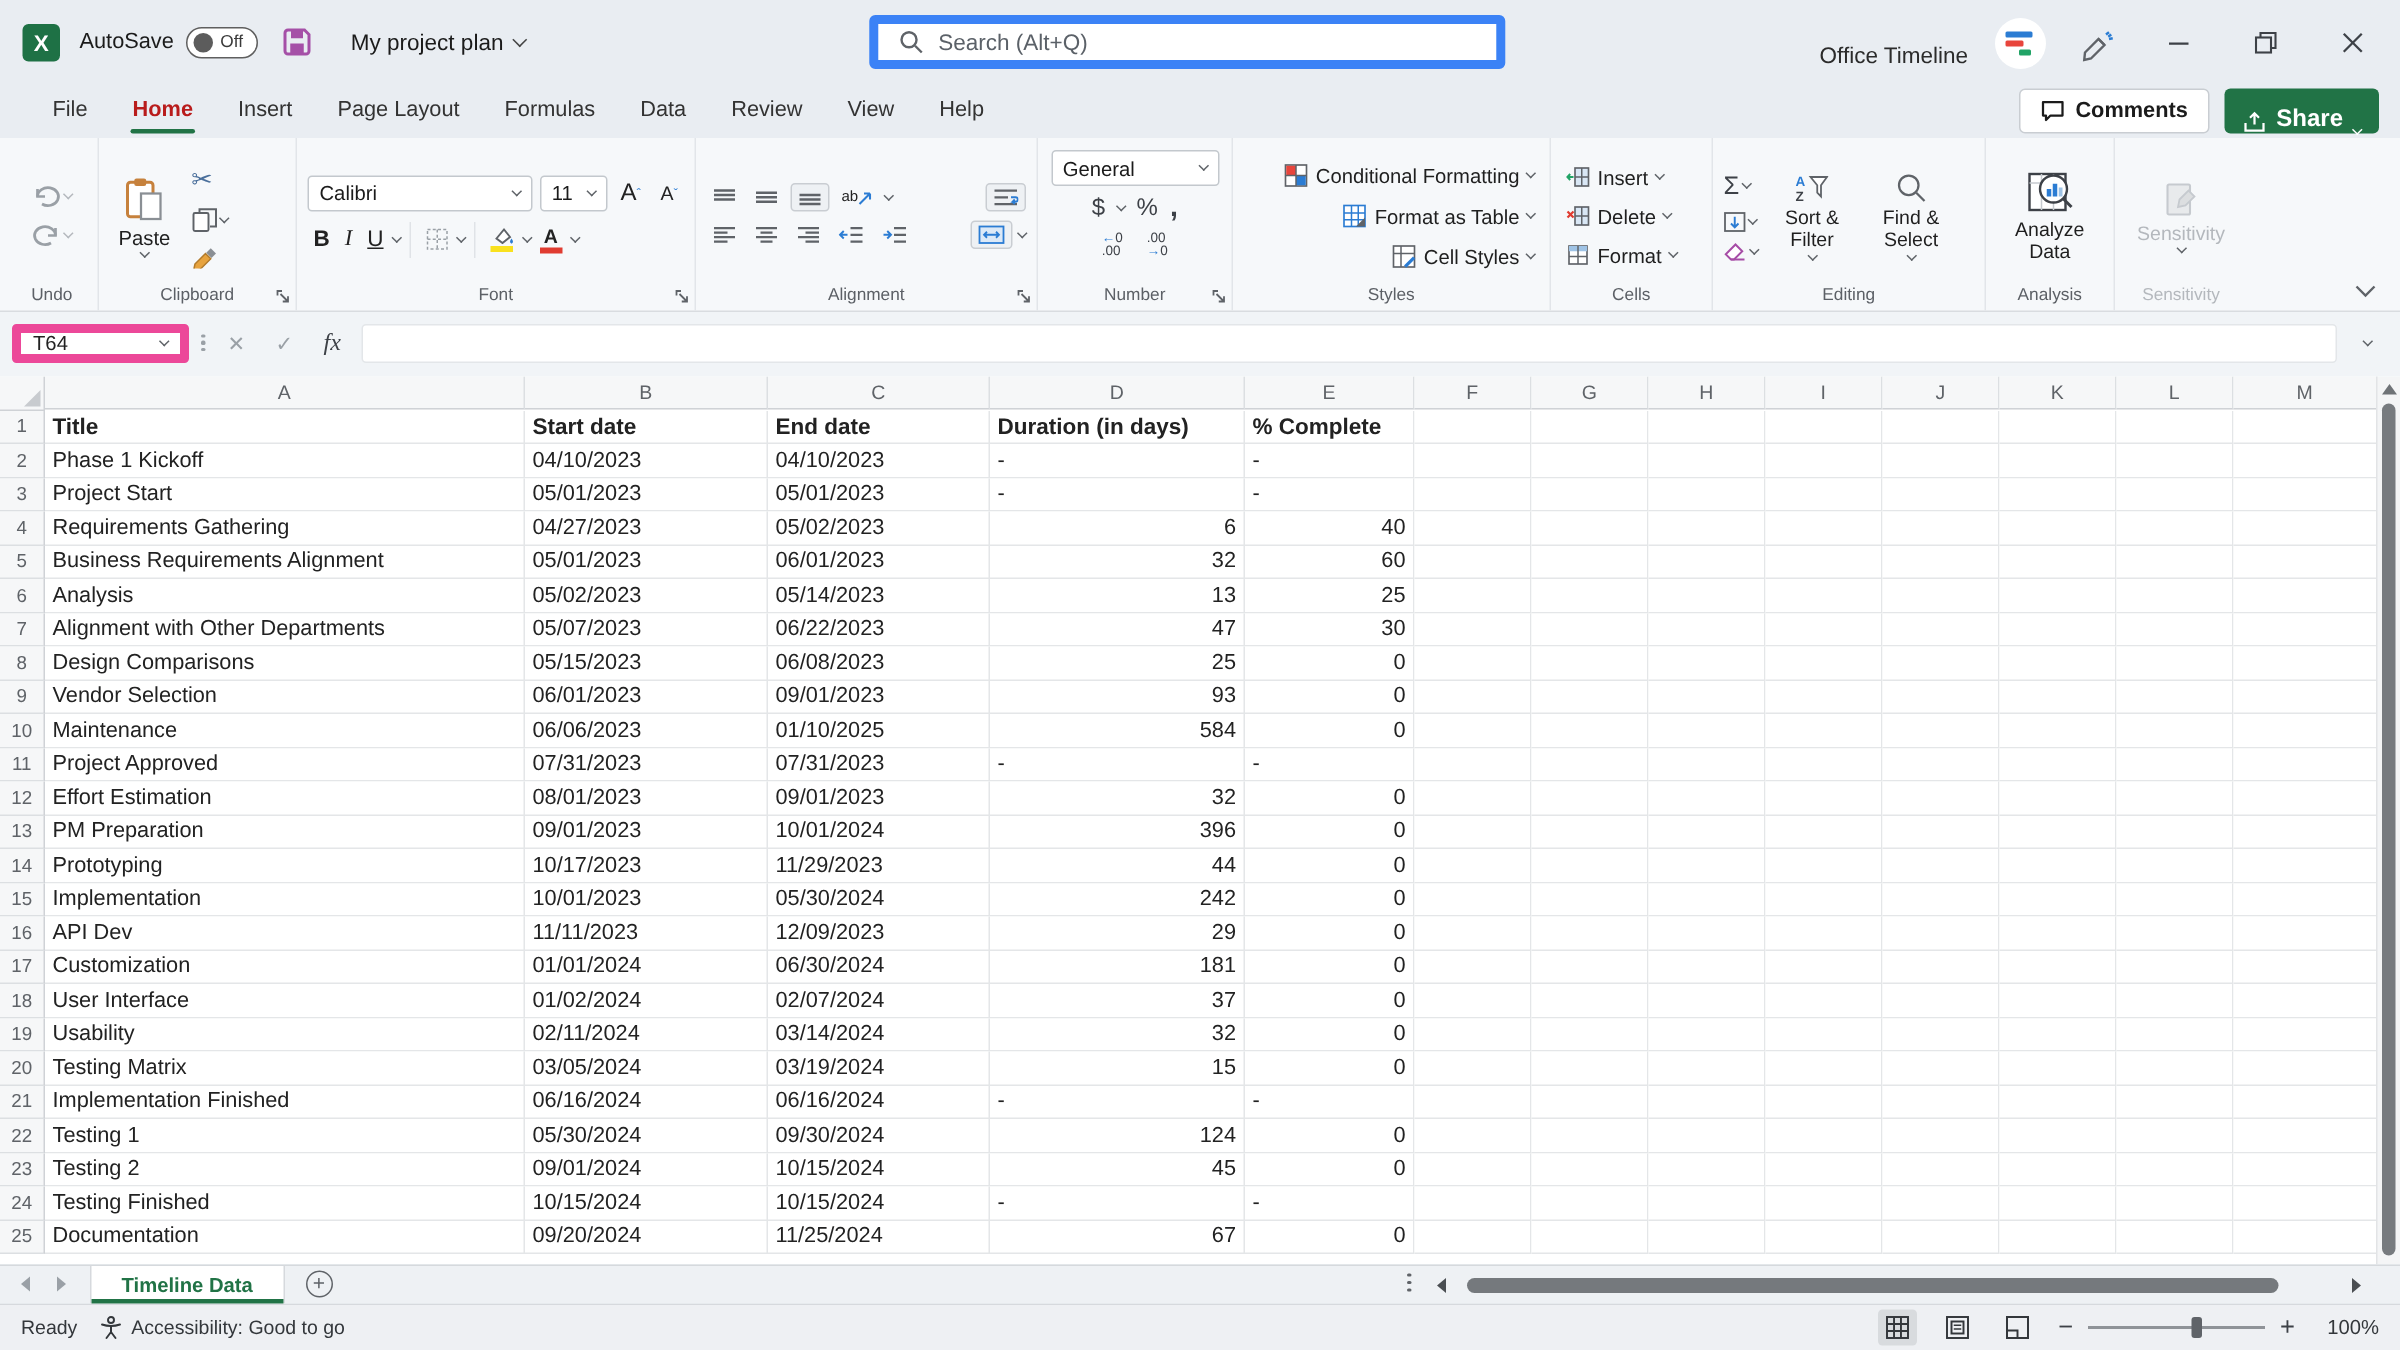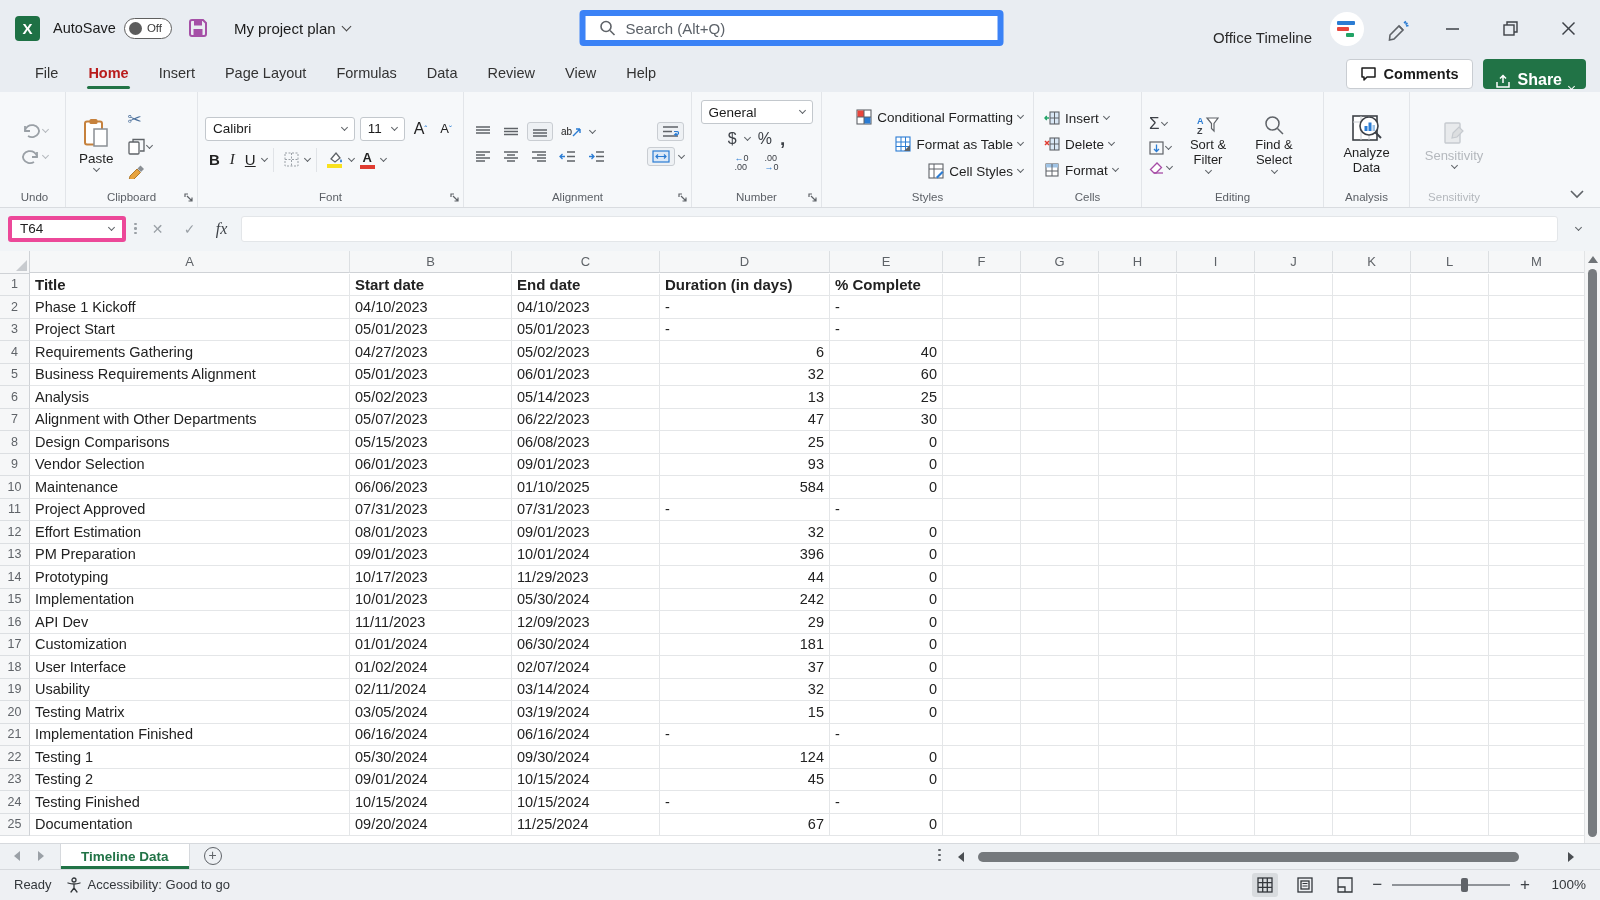--- a/index.html
+++ b/index.html
@@ -56,21 +56,21 @@
   .glyph { font-size:15px; color:#3d4147; }
   .two-line { width:48px; line-height:1.15; font-size:13px; text-align:center; }
   .mini-ic { display:flex; align-items:center; gap:5px; font-size:13.5px; color:#1f1f1f; cursor:pointer; padding:2px 3px; white-space:nowrap; }
   .disabled, .disabled * { color:#b4b8bd !important; stroke:#c6cacf !important; }
   .dec-ic { display:flex; flex-direction:column; line-height:1; font-size:9px; color:#3d4147; cursor:pointer; padding:0 3px; }
   .dec-ic b { color:#2b7cd3; font-weight:normal; }
   .collapse-chev { position:absolute; right:16px; bottom:8px; cursor:pointer; }
 
   
   .formularow { height:43px; background:#f1f4f7; display:flex; align-items:center; padding:6px 8px 8px 8px; gap:6px; flex:0 0 auto; }
-  .namebox { width:118px; height:26px; background:#fff; border:4px solid #ec4899; border-radius:3px; display:flex; align-items:center; justify-content:space-between; padding:0 8px; font-size:13.5px; cursor:text; }
+  .namebox { width:118px; height:26px; background:#fff; border:6px solid #ec4899; border-radius:3px; display:flex; align-items:center; justify-content:space-between; padding:0 8px; font-size:13.5px; cursor:text; }
   .fdots { color:#9aa0a6; font-size:12px; letter-spacing:0; line-height:0.4; display:flex; flex-direction:column; gap:2px; padding:0 2px; }
   .fdots i { width:2.5px; height:2.5px; background:#9aa0a6; border-radius:50%; display:block; }
   .fbtn { width:26px; height:26px; display:flex; align-items:center; justify-content:center; color:#9aa0a6; font-size:14px; cursor:pointer; }
   .fx { font-family:"Liberation Serif", serif; font-style:italic; font-size:16px; color:#3d4147; }
   .finput { flex:1; height:26px; background:#fff; border:1px solid #e3e6e9; border-radius:3px; display:flex; align-items:center; padding:0 8px; font-size:13.5px; cursor:text; }
   .fexpand { width:28px; display:flex; justify-content:center; cursor:pointer; }
 
   
   .gridarea { flex:1 1 auto; position:relative; background:#fff; overflow:hidden; }
   .grid { display:grid; grid-auto-rows:22.5px; font-size:14.5px; }

